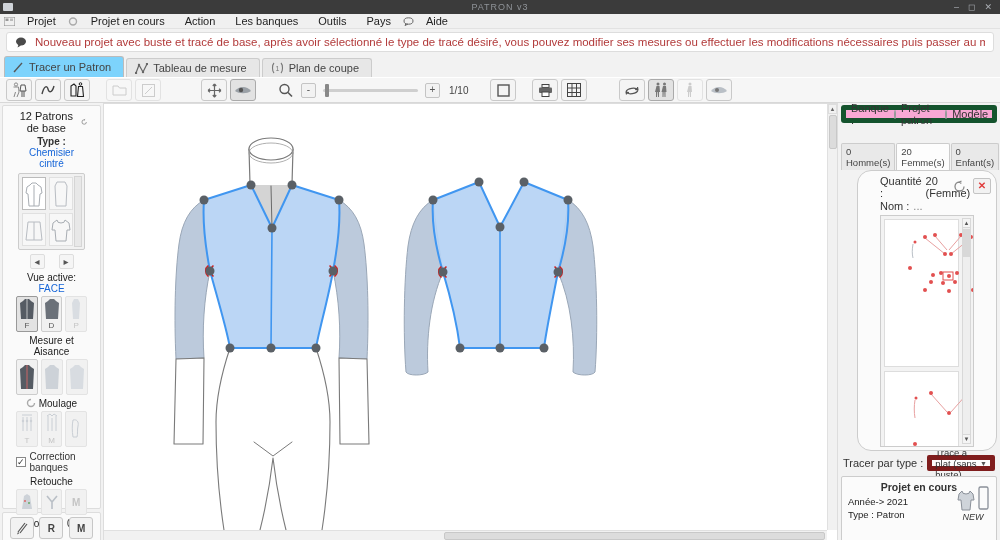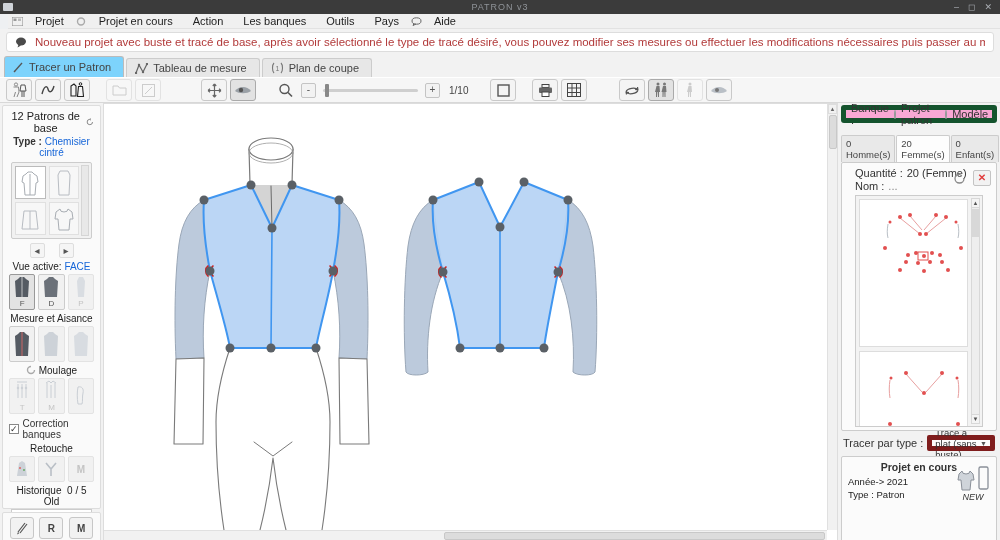--- a/index.html
+++ b/index.html
@@ -7,21 +7,21 @@
   body { font-family:"Liberation Sans", sans-serif; font-size:11px; color:#333; background:#eef0f2; }
 
   
   .titlebar { height:14px; background:#3b3b3b; display:flex; align-items:center; position:relative; }
   .titlebar .appicon { width:10px; height:8px; background:#cfd3d8; margin-left:3px; border-radius:1px; }
   .titlebar .title { position:absolute; left:0; right:0; text-align:center; color:#8f9398; font-size:9px; letter-spacing:1px; }
   .wincontrols { margin-left:auto; display:flex; gap:9px; padding-right:8px; color:#a9adb2; font-size:9px; z-index:2; }
   .wincontrols span { cursor:default; line-height:14px; }
 
   
-  .menubar { height:15px; background:#f0f0f0; display:flex; align-items:center; gap:4px; padding-left:4px; border-bottom:1px solid #e2e2e2;margin-left:8px; }
+  .menubar { height:15px; background:#f0f0f0; display:flex; align-items:center; gap:4px; padding-left:4px; border-bottom:1px solid #e2e2e2; }
   .menubar .mi { padding:1px 8px; color:#222; }
   .menubar .micon { width:11px; height:9px; display:inline-block; }
   .menubar svg { display:block; }
 
   
   .noticewrap { background:#f2f2f2; padding:3px 6px 3px 6px; }
   .notice { background:#ffffff; border:1px solid #ddd; border-radius:3px; height:20px; display:flex; align-items:center; padding:0 8px; gap:8px; }
   .notice .ntext { color:#b23a3a; font-size:11.5px; white-space:nowrap; overflow:hidden; }
 
   
@@ -38,21 +38,21 @@
   .tbtn.noborder { border-color:transparent; background:transparent; }
   .tsep { width:10px; }
   .zoomslider { width:95px; height:3px; background:#cfcfcf; border-radius:2px; position:relative; margin:0 4px; }
   .zoomslider .thumb { position:absolute; left:2px; top:-5px; width:4px; height:13px; background:#888; border-radius:1px; }
   .smallbtn { width:15px; height:15px; border:1px solid #c4c4c4; border-radius:2px; background:#f2f2f2; display:flex; align-items:center; justify-content:center; font-size:10px; color:#555; line-height:1; }
   .scale { font-size:10px; color:#444; margin:16px 6px; }
 
   
   .main { display:flex; height:438px; background:#f2f2f2; }
   .sidebar { width:103px; padding:2px 2px 0 2px; }
-  .sidebarbox { background:#fafafa; border:1px solid #ddd; border-radius:2px; height:404px; padding:4px 6px; font-size:10px; }
+  .sidebarbox { background:#fafafa; border:1px solid #ddd; border-radius:2px; height:404px; padding:4px 13px; font-size:10px; }
   .canvas { flex:1; position:relative; background:#fff; border:1px solid #ddd; }
   .rightpanel { width:162px; padding:2px 3px; }
 
   
   .sb-title { font-size:11px; color:#222; text-align:center; display:flex; align-items:center; justify-content:center; gap:4px; }
   .sb-type { text-align:center; margin-top:2px; }
   .sb-type b { color:#333; }
   .link { color:#1565d8; }
   .patgrid { background:#f1f1f1; border:1px solid #ccc; border-radius:2px; margin:4px 2px; padding:3px; display:grid; grid-template-columns:1fr 1fr; gap:3px; position:relative; padding-right:12px; }
   .patgrid .vscroll { position:absolute; right:2px; top:2px; bottom:2px; width:8px; background:#e8e8e8; border:1px solid #d5d5d5; }
@@ -76,24 +76,24 @@
   .vscrollbar .sbtn { height:10px; background:#f1f1f1; border:1px solid #ddd; font-size:6px; color:#666; text-align:center; line-height:9px; }
   .vscrollbar .vthumb { position:absolute; top:11px; left:1px; width:8px; height:34px; background:#dcdcdc; border:1px solid #c8c8c8; border-radius:2px; }
   .hscrollbar { position:absolute; left:0; right:10px; bottom:0; height:10px; background:#f1f1f1; border-top:1px solid #e0e0e0; }
   .hscrollbar .hthumb { position:absolute; top:1px; left:47%; right:2px; height:8px; background:#dcdcdc; border:1px solid #c8c8c8; border-radius:2px; }
 
   
   .rp-box { background:#f9a8d4; border:5px solid #14532d; border-radius:3px; }
   .rp-bank { height:18px; display:flex; align-items:center; padding:0 5px; gap:5px; margin-bottom:2px; }
   .radio { width:9px; height:9px; border:1px solid #999; border-radius:50%; background:#fff; position:relative; }
   .radio.sel::after { content:""; position:absolute; inset:2px; background:#444; border-radius:50%; }
-  .rp-tabs { display:flex; margin-top:12px; }
+  .rp-tabs { display:flex; margin-top:20px; }
   .rp-tab { font-size:9.5px; padding:2px 4px; border:1px solid #ccc; border-bottom:none; border-radius:2px 2px 0 0; background:#e9e9e9; color:#444; margin-right:1px; }
   .rp-tab.active { background:#fdfdfd; }
-  .rp-group { border:1px solid #ccc; border-radius:2px; background:#fbfbfb; padding:3px 13px; position:relative; }
+  .rp-group { border:1px solid #ccc; border-radius:14px; background:#fbfbfb; padding:3px 22px; position:relative;margin-left:16px; }
   .rp-line { display:flex; gap:4px; margin:1px 0; }
   .rp-thumbs { background:#f3f3f3; border:1px solid #ccc; margin-top:3px; height:232px; position:relative; padding:3px 14px 3px 3px; display:flex; flex-direction:column; gap:4px; overflow:hidden; }
   .thumbcard { background:#fff; border:1px solid #ddd; flex:0 0 auto; }
   .rp-thumbs .vscroll { position:absolute; right:2px; top:2px; bottom:2px; width:9px; background:#eee; border:1px solid #d8d8d8; }
   .vscroll .arr { height:9px; font-size:6px; color:#555; text-align:center; line-height:9px; border-bottom:1px solid #d8d8d8; background:#f4f4f4; }
   .vscroll .arrb { position:absolute; bottom:0; left:0; right:0; border-top:1px solid #d8d8d8; border-bottom:none; }
   .vscroll .th { position:absolute; top:10px; left:0; right:0; height:28px; background:#d8d8d8; }
   .rp-avatars { display:flex; align-items:center; margin-top:4px; padding:2px; gap:3px; }
   .avbtn { width:22px; height:20px; border:1px solid #c7c7c7; border-radius:2px; background:#f2f2f2; display:flex; align-items:center; justify-content:center; color:#666; }
   .rp-filter { display:flex; align-items:center; gap:4px; margin-top:4px; padding:0 2px; }

